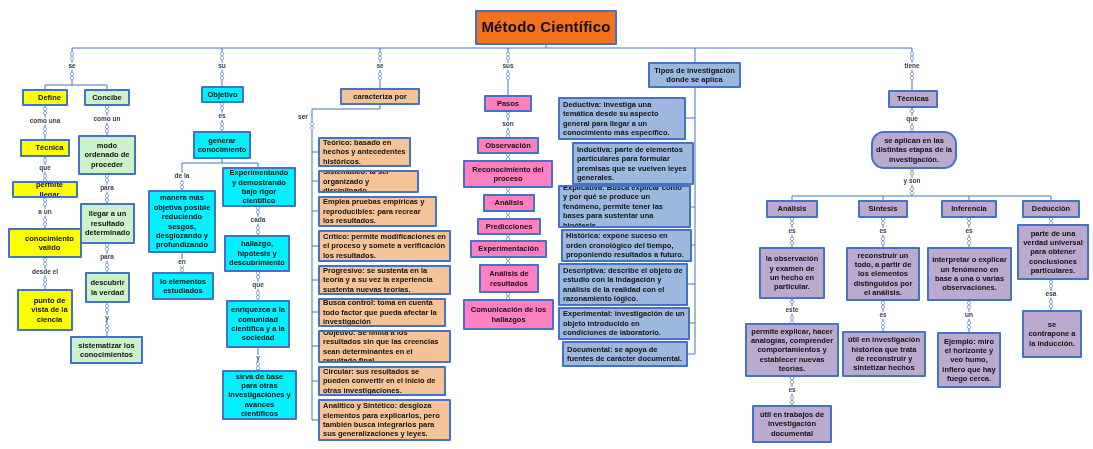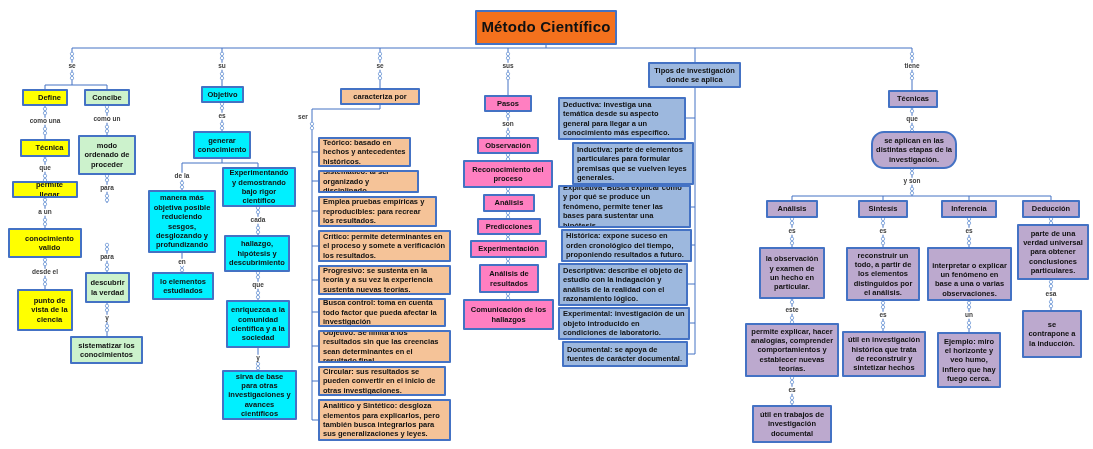--- a/index.html
+++ b/index.html
@@ -285,20 +285,23 @@
     </div>
     <div class="node yellow" style="left: 17px; top: 289px; width: 56px; height: 42px;">
       <span>punto de vista de la ciencia</span>
     </div>
     <div class="node green" style="left: 84px; top: 89px; width: 46px; height: 17px;">
       <span>Concibe</span>
     </div>
     <div class="node green" style="left: 78px; top: 135px; width: 58px; height: 40px;">
       <span>modo ordenado de proceder</span>
     </div>
+    <div class="node green" style="left: 80px; top: 203px; width: 55px; height: 41px;">
+      <span>llegar a un resultado determinado</span>
+    </div>
     <div class="node green" style="left: 85px; top: 272px; width: 45px; height: 31px;">
       <span>descubrir la verdad</span>
     </div>
     <div class="node green" style="left: 70px; top: 336px; width: 73px; height: 28px;">
       <span>sistematizar los conocimientos</span>
     </div>
     <div class="node cyan" style="left: 201px; top: 86px; width: 43px; height: 17px;">
       <span>Objetivo</span>
     </div>
     <div class="node cyan" style="left: 193px; top: 131px; width: 58px; height: 28px;">
@@ -328,21 +331,21 @@
     <div class="node peach ta-left" style="left: 318px; top: 137px; width: 93px; height: 30px;">
       <span>Teórico: basado en hechos y antecedentes históricos.</span>
     </div>
     <div class="node peach ta-left" style="left: 318px; top: 170px; width: 101px; height: 23px;">
       <span>Sistemático: al ser organizado y disciplinado.</span>
     </div>
     <div class="node peach ta-left" style="left: 318px; top: 196px; width: 119px; height: 31px;">
       <span>Emplea pruebas empíricas y reproducibles: para recrear los resultados.</span>
     </div>
     <div class="node peach ta-left" style="left: 318px; top: 230px; width: 133px; height: 32px;">
-      <span>Crítico: permite determinantes en el proceso y somete a verificación los resultados.</span>
+      <span>Crítico: permite modificaciones en el proceso y somete a verificación los resultados.</span>
     </div>
     <div class="node peach ta-left" style="left: 318px; top: 265px; width: 133px; height: 30px;">
       <span>Progresivo: se sustenta en la teoría y a su vez la experiencia sustenta nuevas teorías.</span>
     </div>
     <div class="node peach ta-left" style="left: 318px; top: 298px; width: 128px; height: 29px;">
       <span>Busca control: toma en cuenta todo factor que pueda afectar la investigación</span>
     </div>
     <div class="node peach ta-left" style="left: 318px; top: 366px; width: 128px; height: 30px;">
       <span>Circular: sus resultados se pueden convertir en el inicio de otras investigaciones.</span>
     </div>
@@ -426,21 +429,21 @@
     </div>
     <div class="node purple" style="left: 752px; top: 405px; width: 80px; height: 38px;">
       <span>útil en trabajos de investigación documental</span>
     </div>
     <div class="node purple" style="left: 846px; top: 247px; width: 74px; height: 54px;">
       <span>reconstruir un todo, a partir de los elementos distinguidos por el análisis.</span>
     </div>
     <div class="node purple" style="left: 842px; top: 331px; width: 84px; height: 46px;">
       <span>útil en investigación histórica que trata de reconstruir y sintetizar hechos</span>
     </div>
-    <div class="node purple" style="left: 927px; top: 247px; width: 85px; height: 54px; align-items: flex-end;">
+    <div class="node purple" style="left: 927px; top: 247px; width: 85px; height: 54px;">
       <span>interpretar o explicar un fenómeno en base a una o varias observaciones.</span>
     </div>
     <div class="node purple" style="left: 937px; top: 332px; width: 64px; height: 56px;">
       <span>Ejemplo: miro el horizonte y veo humo, infiero que hay fuego cerca.</span>
     </div>
     <div class="node purple" style="left: 1017px; top: 224px; width: 72px; height: 56px;">
       <span>parte de una verdad universal para obtener conclusiones particulares.</span>
     </div>
     <div class="node purple" style="left: 1022px; top: 310px; width: 60px; height: 48px;">
       <span>se contrapone a la inducción.</span>

